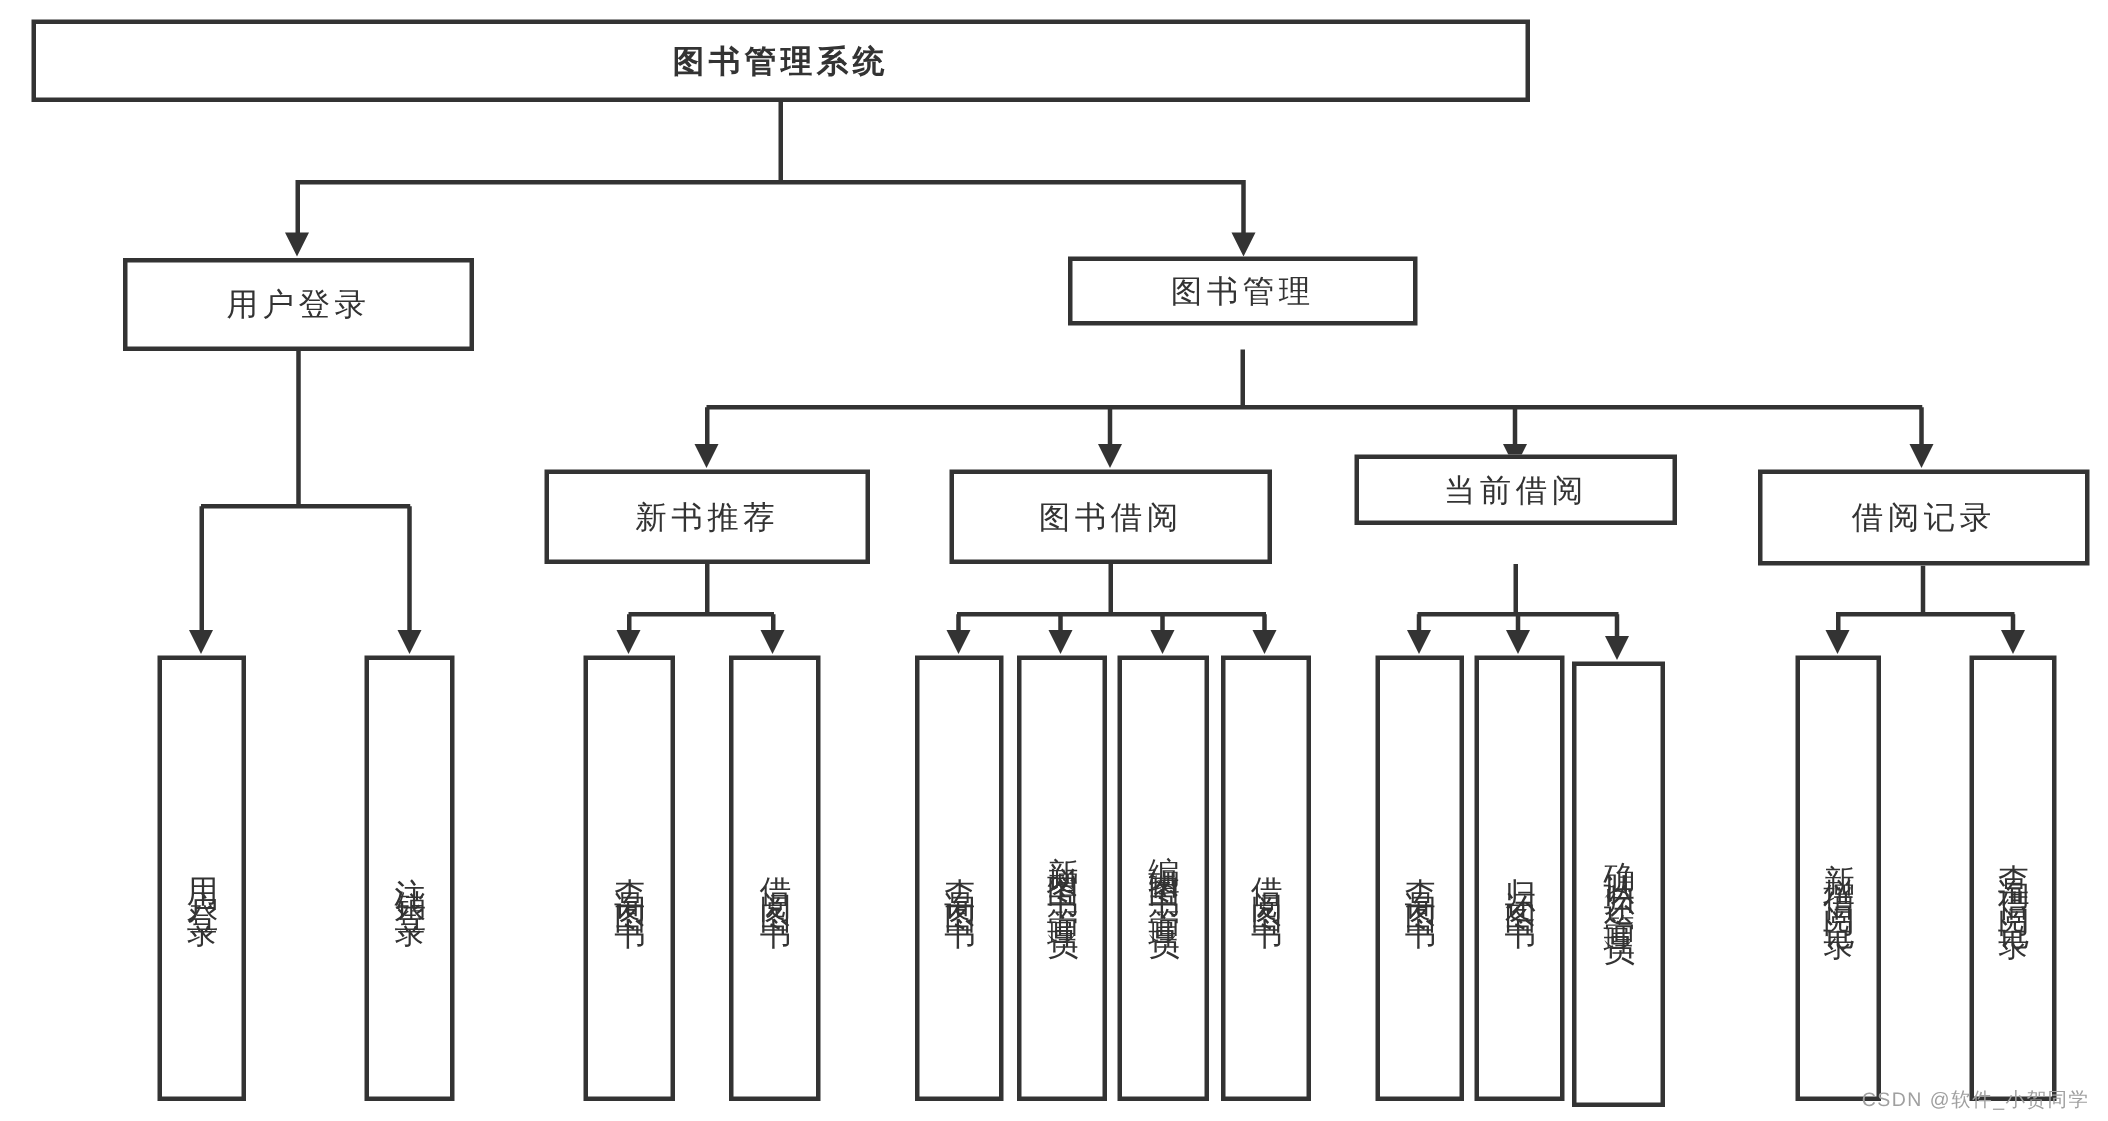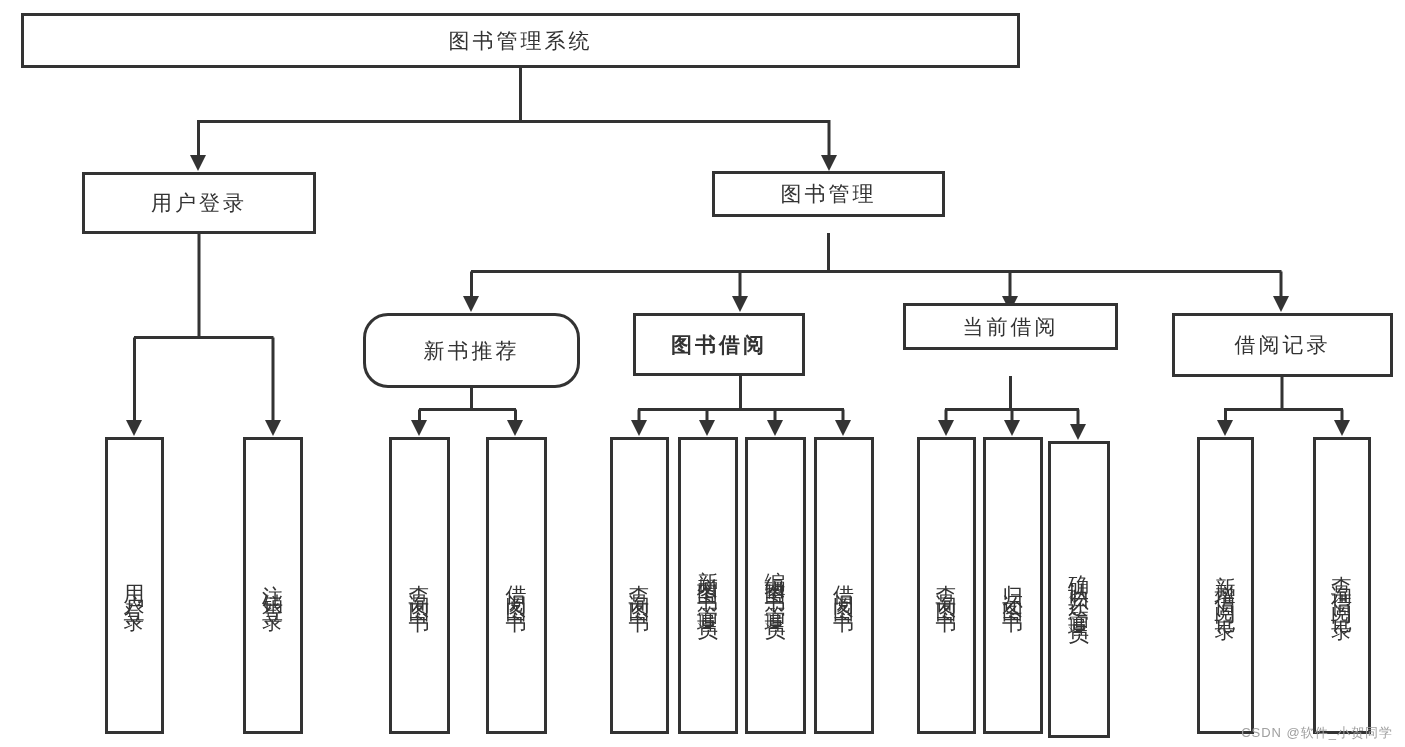--- a/index.html
+++ b/index.html
@@ -120,35 +120,35 @@
       <polygon points="767,420 783,420 775,436"></polygon>
       <polygon points="835,420 851,420 843,436"></polygon>
       <polygon points="938,420 954,420 946,436"></polygon>
       <polygon points="1004,420 1020,420 1012,436"></polygon>
       <polygon points="1070,424 1086,424 1078,440"></polygon>
       <polygon points="1217,420 1233,420 1225,436"></polygon>
       <polygon points="1334,420 1350,420 1342,436"></polygon>
     </g>
   </svg>
 
-  <div class="hbox" style="left:21px; top:13px; width:999px; height:55px;">
+  <div class="hbox" style="left:21px; top:13px; width:999px; height:55px;font-weight:bold;">
     <span class="lbl">图书管理系统</span>
   </div>
 
   <div class="hbox" style="left:82px; top:172px; width:234px; height:62px;">
     <span class="lbl">用户登录</span>
   </div>
   <div class="hbox" style="left:712px; top:171px; width:233px; height:46px;">
     <span class="lbl">图书管理</span>
   </div>
 
-  <div class="hbox" style="left:363px; top:313px; width:217px; height:75px;border-radius:25px;">
+  <div class="hbox" style="left:363px; top:313px; width:217px; height:63px;">
     <span class="lbl">新书推荐</span>
   </div>
-  <div class="hbox" style="left:633px; top:313px; width:172px; height:63px;font-weight:bold;">
+  <div class="hbox" style="left:633px; top:313px; width:215px; height:63px;">
     <span class="lbl">图书借阅</span>
   </div>
   <div class="hbox" style="left:903px; top:303px; width:215px; height:47px;">
     <span class="lbl">当前借阅</span>
   </div>
   <div class="hbox" style="left:1172px; top:313px; width:221px; height:64px;">
     <span class="lbl">借阅记录</span>
   </div>
 
   <div class="vbox" style="left:105px; top:437px; width:59px; height:297px;">

